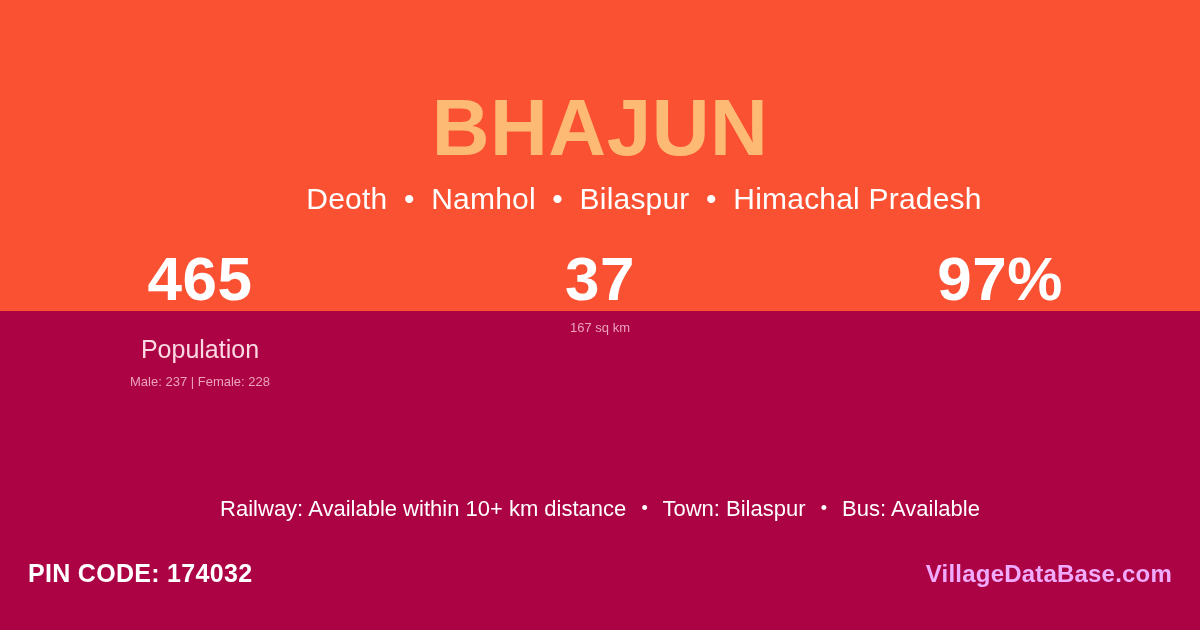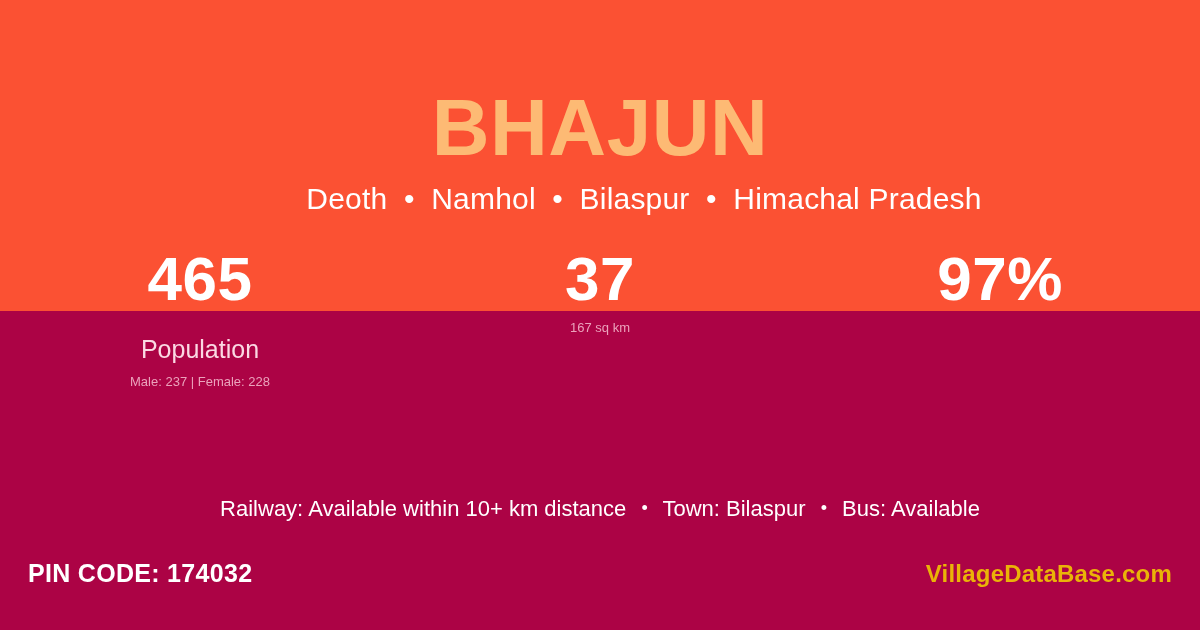--- a/index.html
+++ b/index.html
@@ -155,21 +155,21 @@
     letter-spacing: 0.3px;
   }
 
   .brand {
     position: absolute;
     right: 28px;
     top: 15px;
     font-size: 24px;
     line-height: 30px;
     font-weight: 700;
-    color: #eab308;
+    color: #f0abfc;
     letter-spacing: 0.2px;
   }
 </style>
 </head>
 <body>
 
 <div class="card">
 
   <div class="top-band"></div>
 

